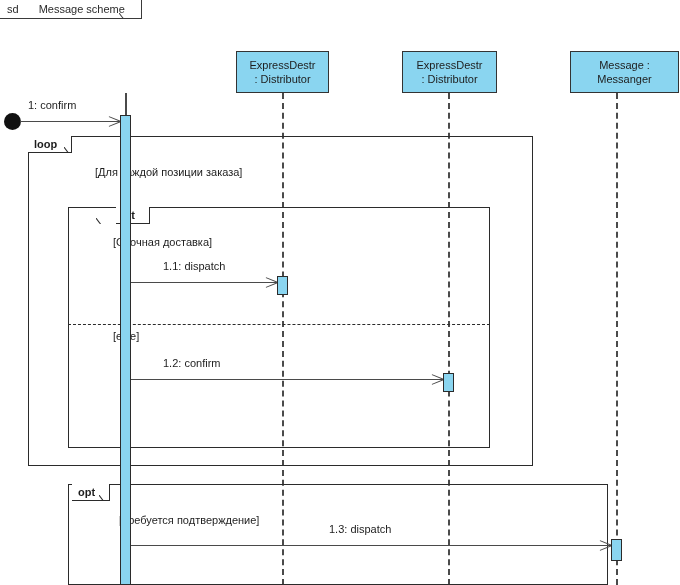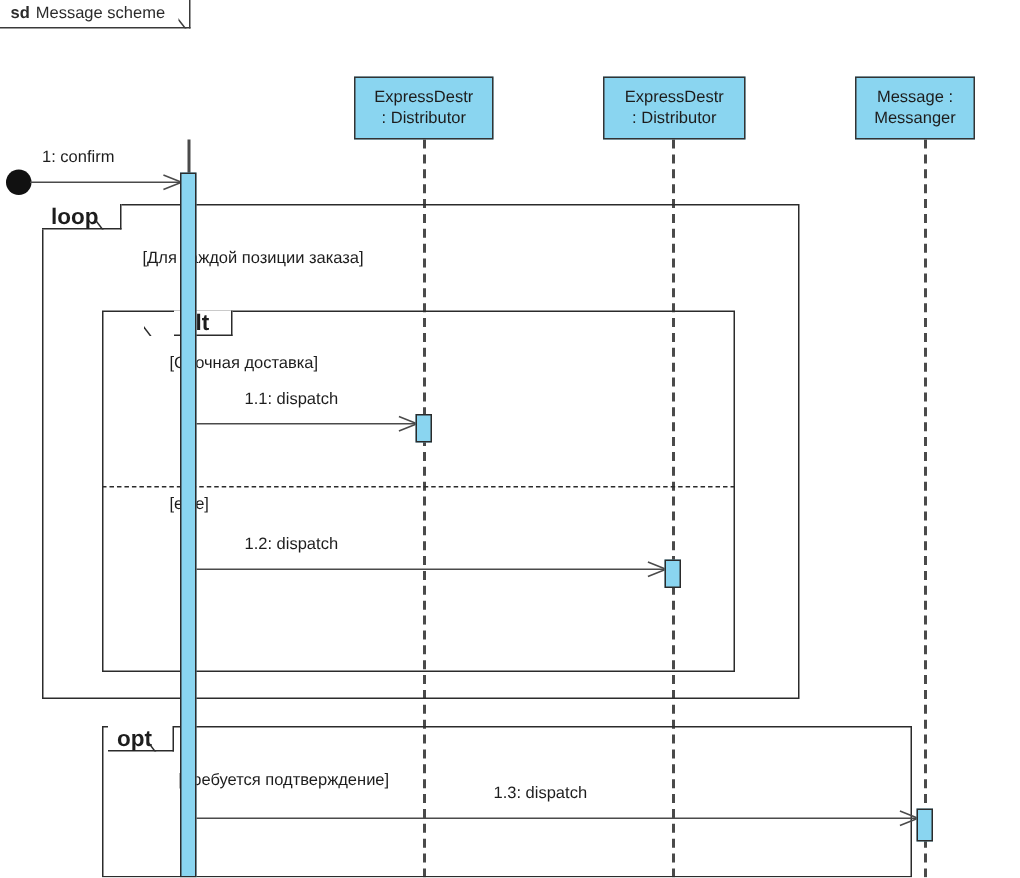--- a/index.html
+++ b/index.html
@@ -30,22 +30,22 @@
     border-right: 1px solid #3a3a3a;
     border-bottom: 1px solid #3a3a3a;
     display: flex;
     align-items: center;
     font-size: 11px;
     color: #2b2b2b;
     white-space: nowrap;
     background: #ffffff;
   }
   .frame-tag .kw {
-    font-weight: bold;
-    margin-right: 4px;
+    font-weight: normal;
+    margin-right: 20px;
   }
   .frame-tag-corner {
     position: absolute;
     top: 0px;
     width: 14px;
     height: 19px;
     overflow: hidden;
     pointer-events: none;
   }
   .frame-tag-corner::after {
@@ -104,21 +104,21 @@
     background: transparent;
   }
   .frag-label {
     position: absolute;
     box-sizing: border-box;
     height: 17px;
     padding: 0 14px 0 6px;
     border-right: 1px solid #2b2b2b;
     border-bottom: 1px solid #2b2b2b;
     background: #ffffff;
-    font-size: 15px;
+    font-size: 11px;
     font-weight: bold;
     color: #1d1d1d;
     display: flex;
     align-items: center;
     white-space: nowrap;
   }
   .frag-label-corner {
     position: absolute;
     height: 17px;
     width: 13px;
@@ -204,21 +204,21 @@
   <div class="lifeline-box" style="left:236px; top:51px; width:93px; height:42px;">
     <span>ExpressDestr</span>
     <span>: Distributor</span>
   </div>
 
   <div class="lifeline-box" style="left:402px; top:51px; width:95px; height:42px;">
     <span>ExpressDestr</span>
     <span>: Distributor</span>
   </div>
 
-  <div class="lifeline-box" style="left:570px; top:51px; width:80px; height:42px;">
+  <div class="lifeline-box" style="left:570px; top:51px; width:109px; height:42px;">
     <span>Message :</span>
     <span>Messanger</span>
   </div>
 
   <div class="lifeline-solid" style="left:125px; top:93px; height:26px;"></div>
   <div class="lifeline-dash" style="left:282px; top:93px; height:492px;"></div>
   <div class="lifeline-dash" style="left:448px; top:93px; height:492px;"></div>
   <div class="lifeline-dash" style="left:616px; top:93px; height:492px;"></div>
 
   <div class="fragment" style="left:28px; top:136px; width:505px; height:330px;"></div>
@@ -246,21 +246,21 @@
 
   <div class="activation" style="left:120px; top:115px; width:11px; height:470px;"></div>
 
   <div class="msg-line" style="left:131px; top:282px; width:151px;"></div>
   <div class="arrowhead" style="left:265px; top:275px;"></div>
   <div class="msg-label" style="left:163px; top:260px;">1.1: dispatch</div>
   <div class="activation" style="left:277px; top:276px; width:11px; height:19px;"></div>
 
   <div class="msg-line" style="left:131px; top:379px; width:317px;"></div>
   <div class="arrowhead" style="left:431px; top:372px;"></div>
-  <div class="msg-label" style="left:163px; top:357px;">1.2: dispatch</div>
+  <div class="msg-label" style="left:163px; top:357px;">1.2: confirm</div>
   <div class="activation" style="left:443px; top:373px; width:11px; height:19px;"></div>
 
   <div class="msg-line" style="left:131px; top:545px; width:485px;"></div>
   <div class="arrowhead" style="left:599px; top:538px;"></div>
   <div class="msg-label" style="left:329px; top:523px;">1.3: dispatch</div>
   <div class="activation" style="left:611px; top:539px; width:11px; height:22px;"></div>
 
 </div>
 
 </body></html>

